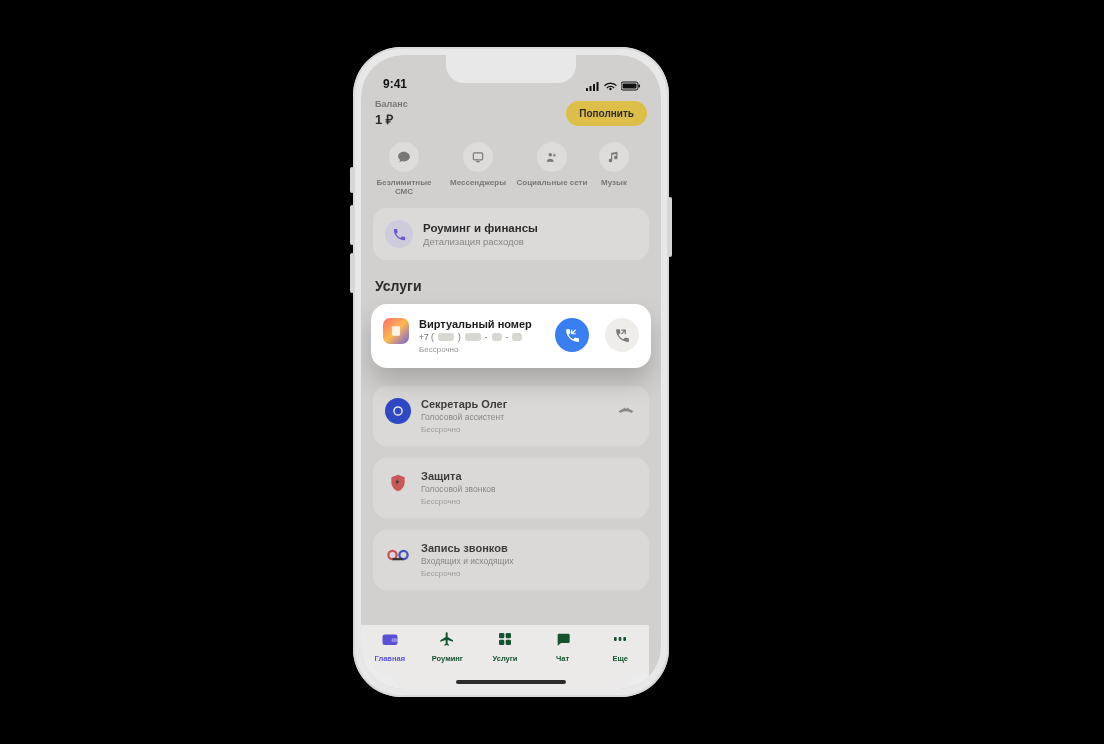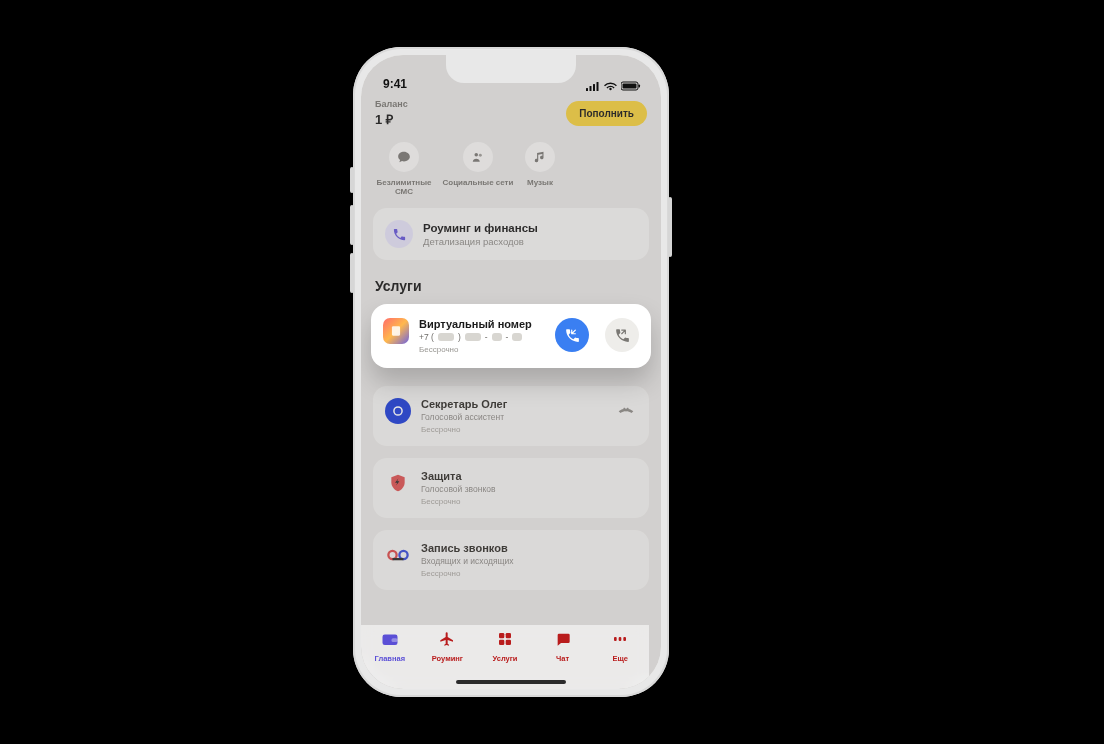--- a/index.html
+++ b/index.html
@@ -44,21 +44,21 @@
   .call-blue{background:#3a7ff2;color:#fff;}
   .call-grey{background:#eeedea;color:#7a7874;margin-left:6px;}
   
   .svc-card{margin:12px 12px 0;background:rgba(255,255,255,.40);border-radius:14px;padding:12px 12px;display:flex;align-items:flex-start;gap:10px;position:relative;}
   .svc-card .card-title{color:#33312d;}
   .svc-card .card-sub{color:#8d8b87;}
   .svc-card .card-note{color:#a7a5a0;}
   .right-icon{position:absolute;right:12px;top:50%;transform:translateY(-50%);color:#8d8b87;}
   
   .tabbar{position:absolute;bottom:0;left:0;right:12px;height:58px;background:rgba(255,255,255,.55);backdrop-filter:blur(6px);display:flex;justify-content:space-around;align-items:flex-start;padding-top:6px;z-index:40;}
-  .tab{display:flex;flex-direction:column;align-items:center;gap:3px;color:#b91c1c;flex:1;}
+  .tab{display:flex;flex-direction:column;align-items:center;gap:3px;color:#14532d;flex:1;}
   .tab.active{color:#5b4fd6;}
   .tab-label{font-size:7.5px;font-weight:700;}
   .home-ind{position:absolute;bottom:5px;left:50%;transform:translateX(-50%);width:110px;height:4px;border-radius:3px;background:#2b2b2b;z-index:70;}
   .scroll-area{position:absolute;top:0;left:0;right:0;bottom:58px;overflow:hidden;}
   
   .side-btn{position:absolute;background:#d6d6d6;border-radius:3px;}
   .side-r1{right:-3px;top:150px;width:4px;height:60px;}
   .side-l1{left:-3px;top:120px;width:4px;height:26px;}
   .side-l2{left:-3px;top:158px;width:4px;height:40px;}
   .side-l3{left:-3px;top:206px;width:4px;height:40px;}
@@ -118,20 +118,29 @@
               <div class="qicon">
                   <svg width="14" height="14" viewBox="0 0 24 24">
                     <path fill="currentColor" d="M12 3C6.5 3 2 6.6 2 11c0 2.4 1.3 4.5 3.4 6L4 21l4.6-2c1.1.3 2.2.5 3.4.5 5.5 0 10-3.6 10-8S17.5 3 12 3z"></path>
                   </svg>
                 </div>
               <div class="qlabel">Безлимитные СМС</div>
             </div>
             <div class="quick-item">
               <div class="qicon">
                   <svg width="14" height="14" viewBox="0 0 24 24">
+                    <rect x="4" y="5" width="16" height="12" rx="2" fill="none" stroke="currentColor" stroke-width="2"></rect>
+                    <path d="M9 20h6" stroke="currentColor" stroke-width="2"></path>
+                  </svg>
+                </div>
+              <div class="qlabel">Мессенджеры</div>
+            </div>
+            <div class="quick-item">
+              <div class="qicon">
+                  <svg width="14" height="14" viewBox="0 0 24 24">
                     <circle cx="9" cy="8" r="3" fill="currentColor"></circle>
                     <circle cx="16" cy="9" r="2.5" fill="currentColor" opacity=".7"></circle>
                     <path d="M3 20c0-3 3-5 6-5s6 2 6 5" fill="currentColor"></path>
                   </svg>
                 </div>
               <div class="qlabel">Социальные сети</div>
             </div>
             <div class="quick-item">
               <div class="qicon">
                   <svg width="14" height="14" viewBox="0 0 24 24">

